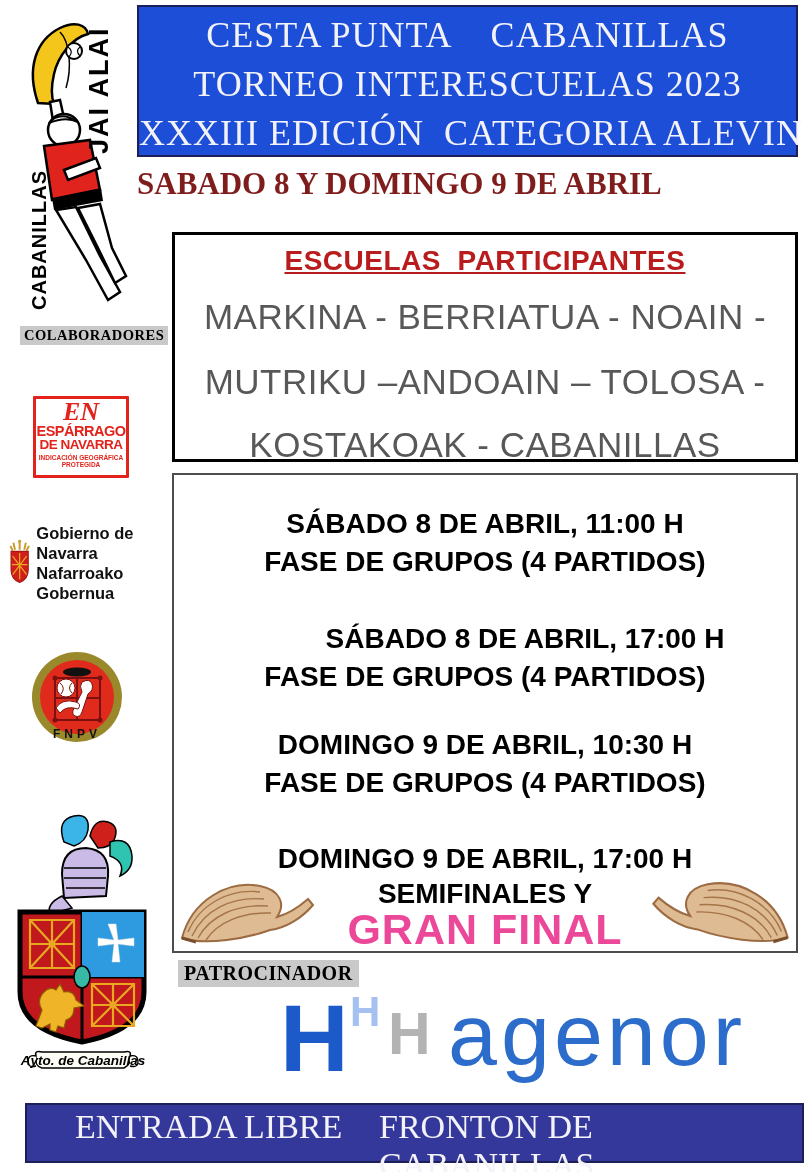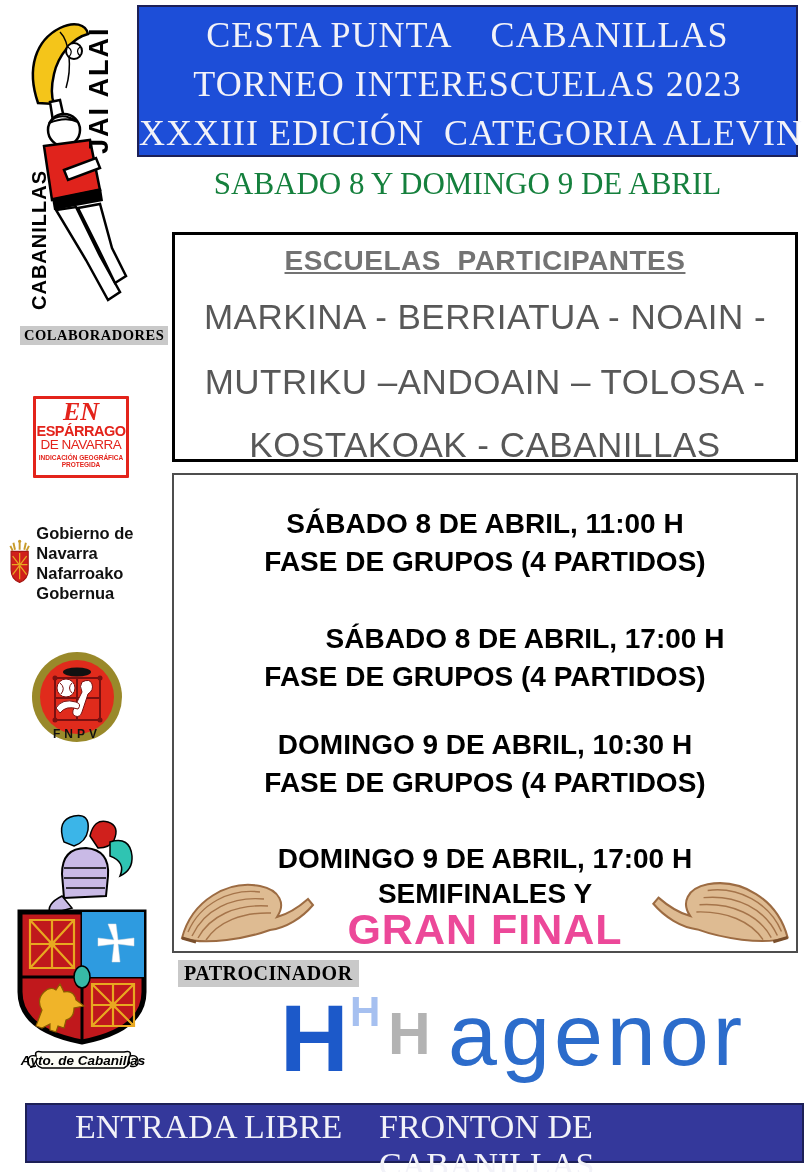--- a/index.html
+++ b/index.html
@@ -8,28 +8,28 @@
   .abs{position:absolute;}
   .pre{white-space:pre;}
 
   
   .header-box{left:137px;top:5px;width:661px;height:152px;background:#1d4ed8;
               border:2px solid #1d2057;box-sizing:border-box;text-align:center;
               color:#f2f2f8;font-family:"Liberation Serif",serif;font-size:36px;
               line-height:49px;padding-top:4px;letter-spacing:1px;}
 
   
-  .date-line{left:137px;top:166px;width:661px;text-align:center;color:#15803d;
-             font-family:"Liberation Serif",serif;font-weight:normal;font-size:31px;}
+  .date-line{left:137px;top:166px;width:661px;text-align:left;color:#7f1d1d;
+             font-family:"Liberation Serif",serif;font-weight:bold;font-size:31px;}
 
   
   .schools-box{left:172px;top:232px;width:626px;height:230px;border:3px solid #000;
                box-sizing:border-box;background:#fff;}
   .schools-title{left:0;top:10px;width:100%;text-align:center;font-weight:bold;
-                 font-size:28px;color:#737373;text-decoration:underline;letter-spacing:.5px;}
+                 font-size:28px;color:#b91c1c;text-decoration:underline;letter-spacing:.5px;}
   .school-line{left:0;width:100%;text-align:center;color:#585858;font-size:35px;letter-spacing:.5px;}
 
   
   .schedule-box{left:172px;top:473px;width:626px;height:480px;border:2px solid #4d4d4d;
                 box-sizing:border-box;background:#fff;}
   .sched-line{left:0;width:100%;text-align:center;color:#000;font-weight:bold;font-size:28px;}
   .gran-final{left:0;width:100%;text-align:center;color:#ec4899;font-weight:bold;font-size:43px;letter-spacing:1px;}
 
   
   .hl-label{background:#c9c9c9;color:#000;font-family:"Liberation Serif",serif;font-weight:bold;}
@@ -50,21 +50,21 @@
               font-family:"Liberation Serif",serif;font-size:34px;}
   .footer-left{position:absolute;left:48px;top:3px;}
   .footer-right{position:absolute;left:352px;top:3px;}
 
   
   .esparrago{left:33px;top:396px;width:96px;height:82px;border:3px solid #e3231b;
              border-radius:1px;box-sizing:border-box;text-align:center;color:#e3231b;overflow:hidden;}
   .esp-en{font-family:"Liberation Serif",serif;font-style:italic;font-weight:bold;
           font-size:26px;line-height:24px;margin-top:1px;}
   .esp-l1{font-weight:bold;font-size:14.5px;line-height:14px;letter-spacing:-.5px;}
-  .esp-l2{font-weight:normal;font-size:13.5px;line-height:14px;letter-spacing:-.5px;}
+  .esp-l2{font-weight:bold;font-size:13.5px;line-height:14px;letter-spacing:-.5px;}
   .esp-small{font-weight:bold;font-size:6.5px;line-height:7px;margin-top:2px;}
 
   
   .gobierno{left:8px;top:531px;width:160px;height:64px;display:flex;align-items:center;}
   .gob-text{margin-left:5px;color:#111;font-weight:bold;font-size:16.5px;line-height:20px;}
 
   svg text{font-family:"Liberation Sans",sans-serif;}
 </style>
 </head>
 <body>

